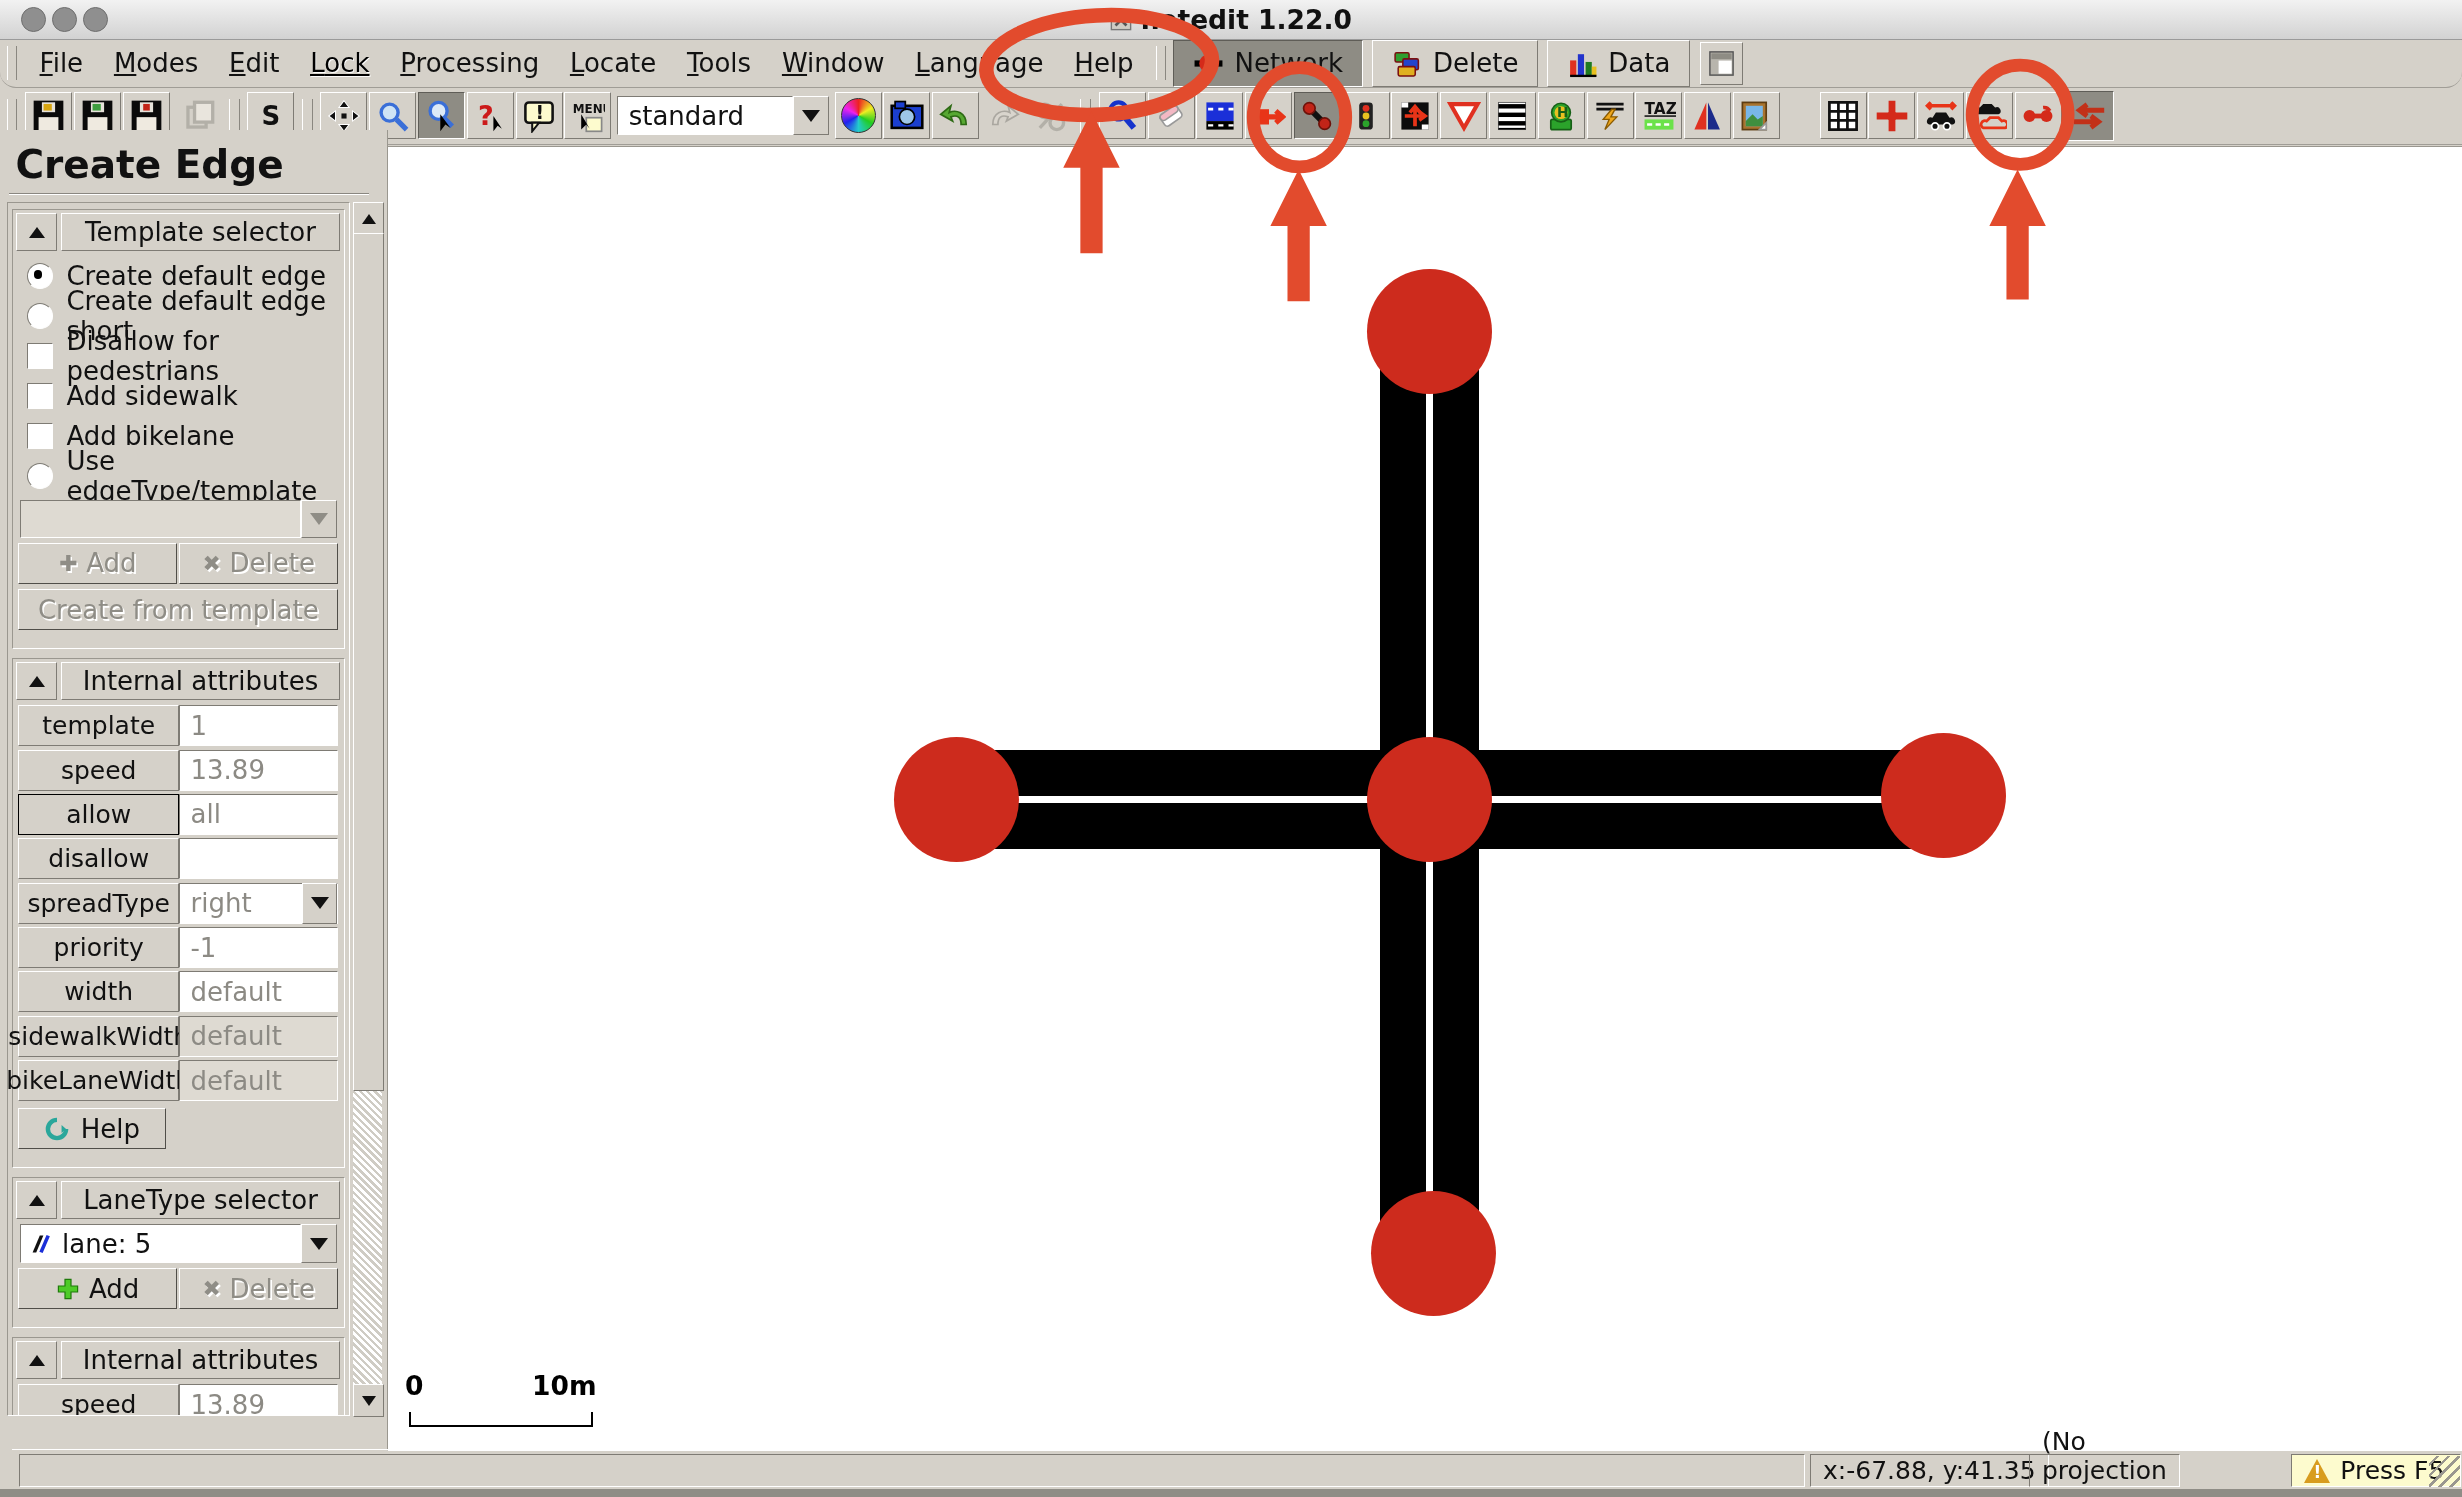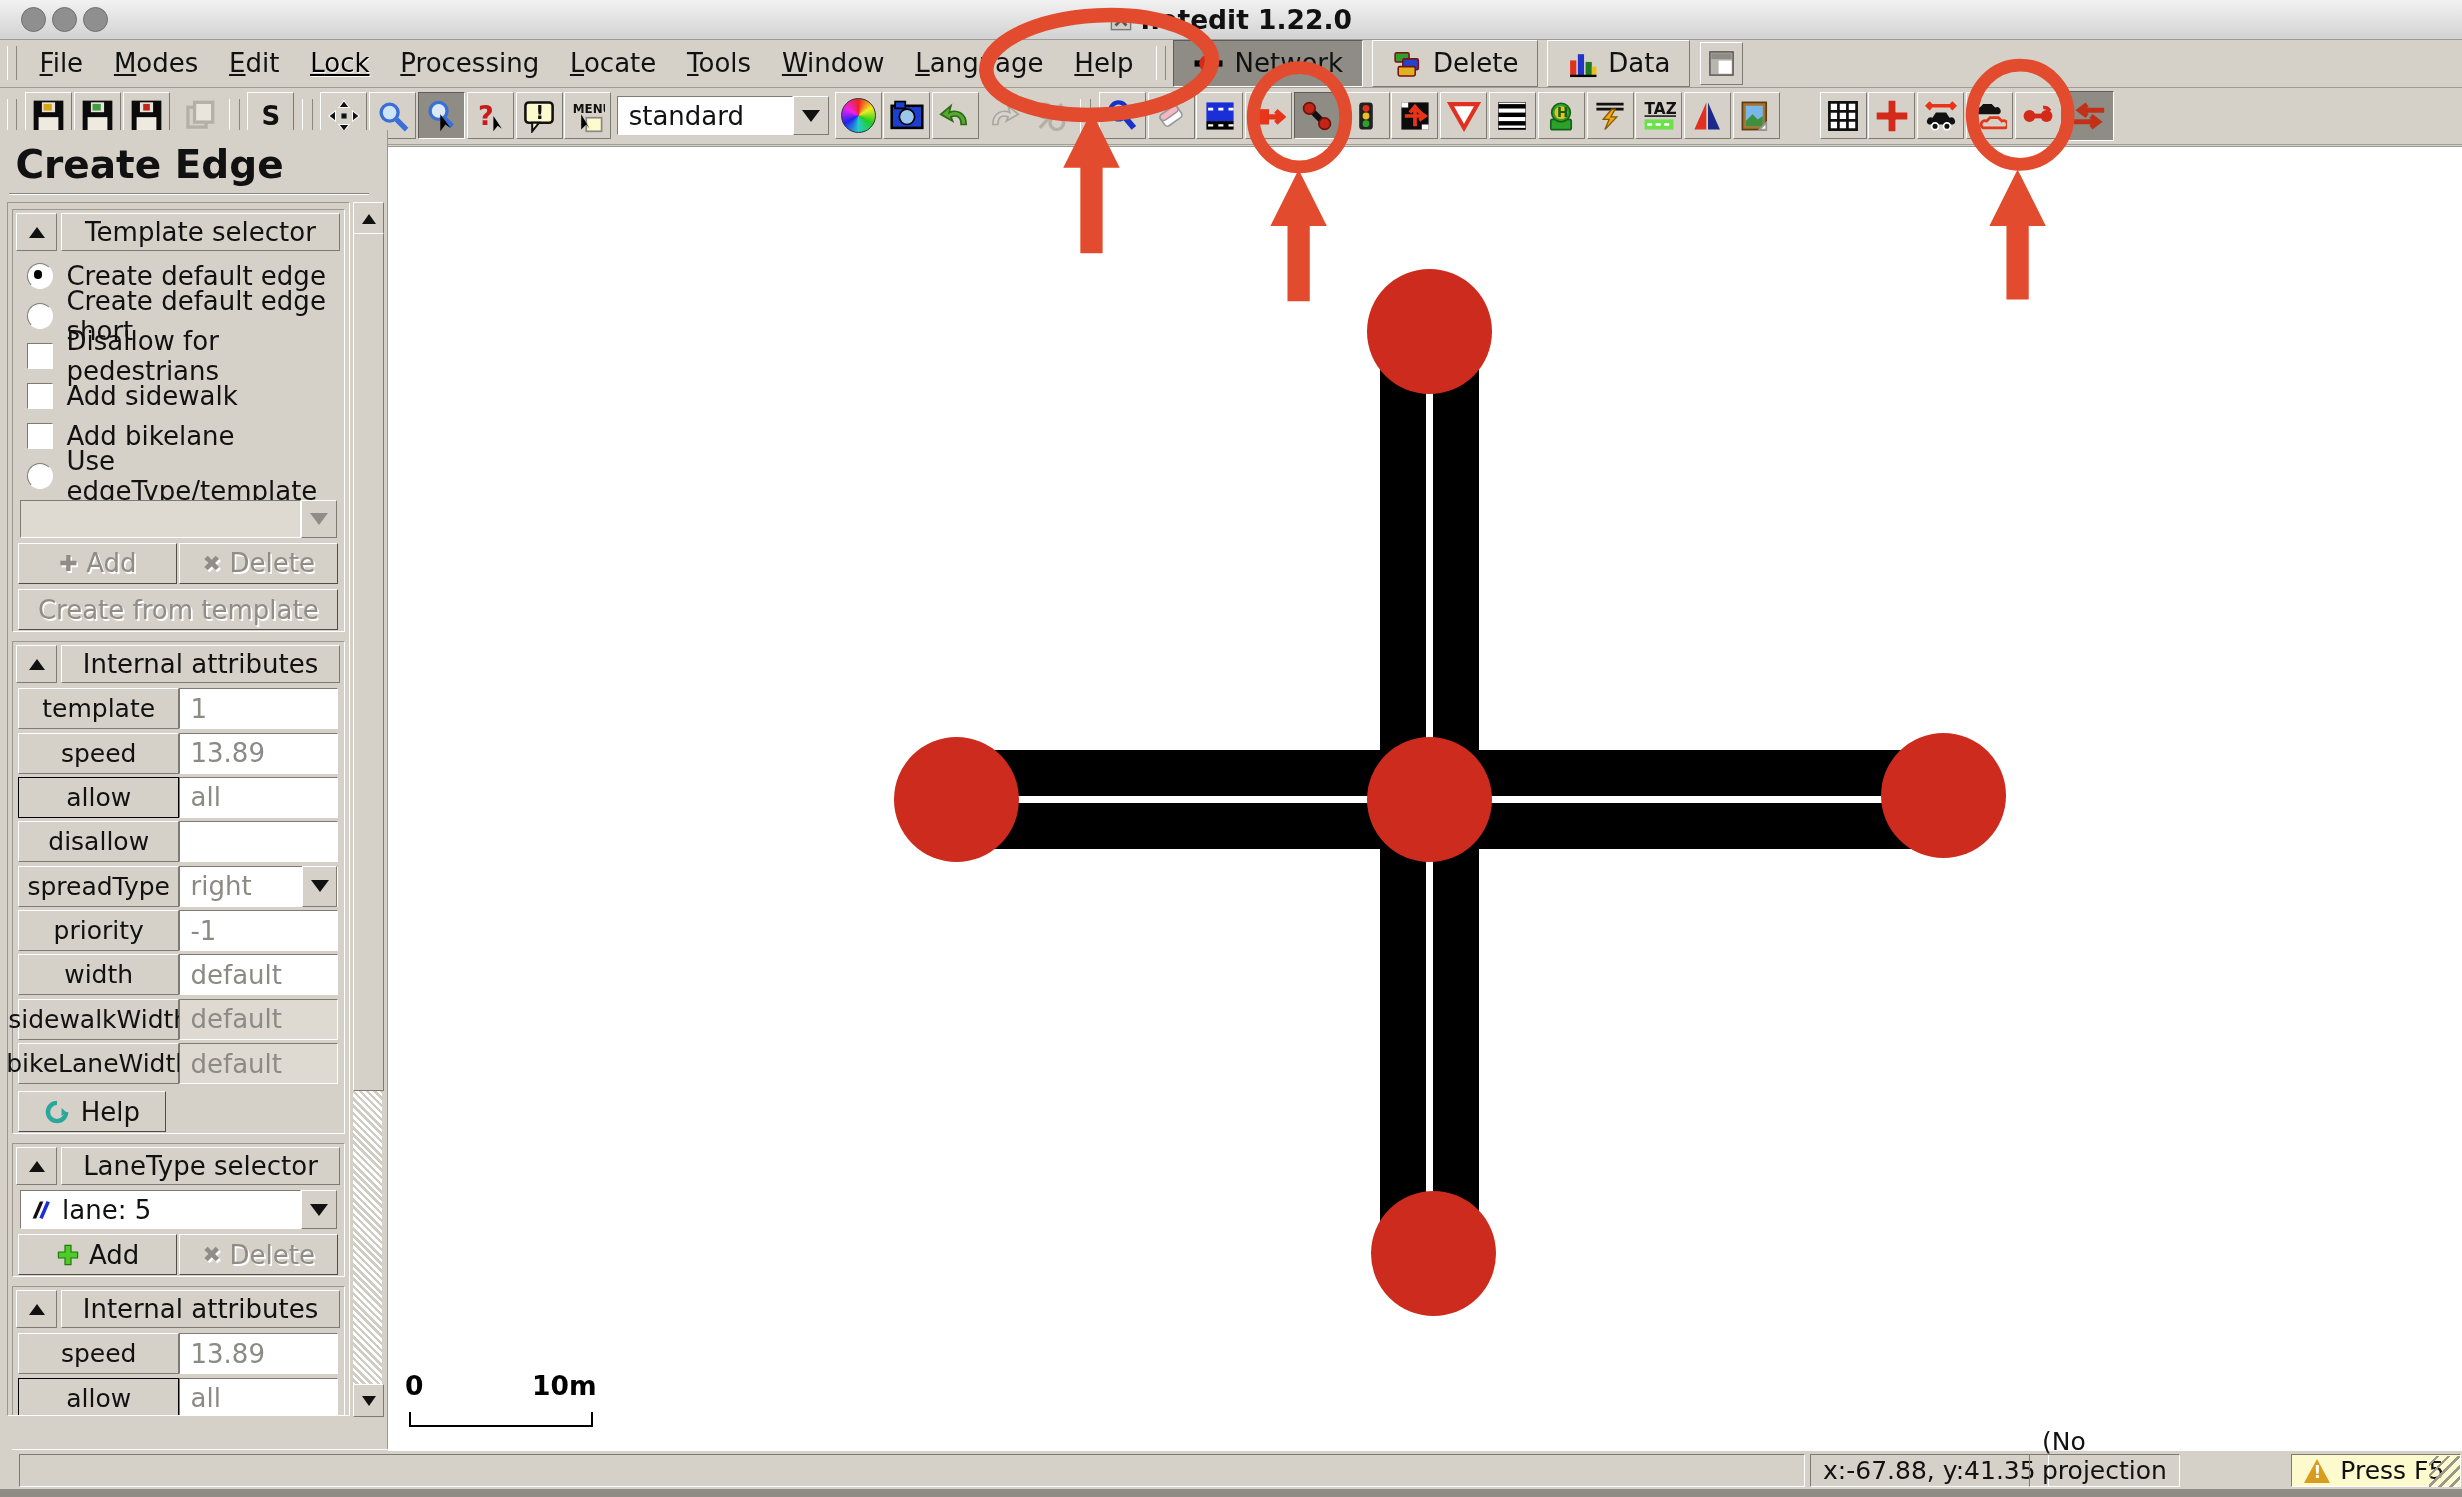--- a/index.html
+++ b/index.html
@@ -15,21 +15,21 @@
   .gray-emboss{color:#8f8d86;text-shadow:1.7px 1.7px 0 #ffffff;}
   
   #titlebar{left:0;top:0;width:2462px;height:39px;
     background:linear-gradient(#f2f2f2,#d2d2d2);border-bottom:0.9px solid #9a9a9a;}
   .dot{position:absolute;top:6.8px;width:23px;height:23px;border-radius:50%;
        background:#8f8f8f;border:0.9px solid #6f6f6f;}
   #title-center{position:absolute;left:0;right:0;top:0;height:39px;display:flex;
        align-items:center;justify-content:center;gap:8.6px;font-weight:bold;font-size:26.5px;}
   
   #menubar{left:0;top:39px;width:2462px;height:48px;display:flex;align-items:center;
-    border-bottom:0.9px solid #a09d96;}
+    border-bottom:0.9px solid #a09d96;border-radius:16px;}
   .grip{width:8.6px;height:34px;margin:0 6.8px;border-left:1.7px solid #fff;border-right:1.7px solid #8a8780;}
   .menu-item{font-size:26px;padding:3.4px 15.4px;white-space:nowrap;}
   .menu-item u{text-decoration:underline;}
   .menu-item.disabled{color:#000000;text-shadow:0.9px 0.9px 0 #fff;text-decoration:underline;}
   .supermode{height:45px;display:flex;align-items:center;gap:10.3px;font-size:26px;
      padding:0 19px;margin-right:8.6px;}
   
   #toolbar{left:0;top:87px;width:2462px;height:57px;display:flex;align-items:center;
     border-bottom:0.9px solid #a09d96;}
   .tbtn{width:45px;height:45px;display:flex;align-items:center;justify-content:center;
@@ -44,21 +44,21 @@
         border-bottom:11px solid #111;}
   
   #sidepanel{left:0;top:130px;width:387px;height:1303px;background:#d5d1c9;
      border-right:1.7px solid #9a978f;}
   #panel-title{position:absolute;left:15.4px;top:12px;font-size:39px;font-weight:bold;}
   #panel-rule{position:absolute;left:8.6px;top:63px;width:360px;height:0;
      border-top:1.7px solid #8a8780;border-bottom:1.7px solid #fff;}
   #panel-frame{position:absolute;left:6.8px;top:72px;width:341px;height:1212px;overflow:hidden;
      border:1.7px solid;border-color:#9a978f #fff #fff #9a978f;}
   .group{margin:6px 4.3px 8.6px 4.3px;border:1.7px solid;border-color:#9a978f #fff #fff #9a978f;
-     position:relative;padding-bottom:1px;}
+     position:relative;padding-bottom:18px;}
   .ghead{display:flex;margin:3.4px 3.4px 5.1px 3.4px;gap:3.4px;}
   .collapse-btn{width:39px;height:36px;display:flex;align-items:center;justify-content:center;}
   .gtitle{flex:1;height:36px;display:flex;align-items:center;justify-content:center;
      font-size:26px;border:1.7px solid;border-color:#fff #7e7b74 #7e7b74 #fff;}
   .opt-row{display:flex;align-items:center;gap:13.7px;height:40px;padding-left:13.7px;font-size:26px;}
   .radio{width:24px;height:24px;border-radius:50%;background:#fff;flex:none;
      border:1.7px solid;border-color:#7e7b74 #fff #fff #7e7b74;position:relative;}
   .radio.sel::after{content:"";position:absolute;left:6px;top:6px;width:8.6px;height:8.6px;
      border-radius:50%;background:#000;}
   .checkbox{width:24px;height:24px;background:#fff;flex:none;

